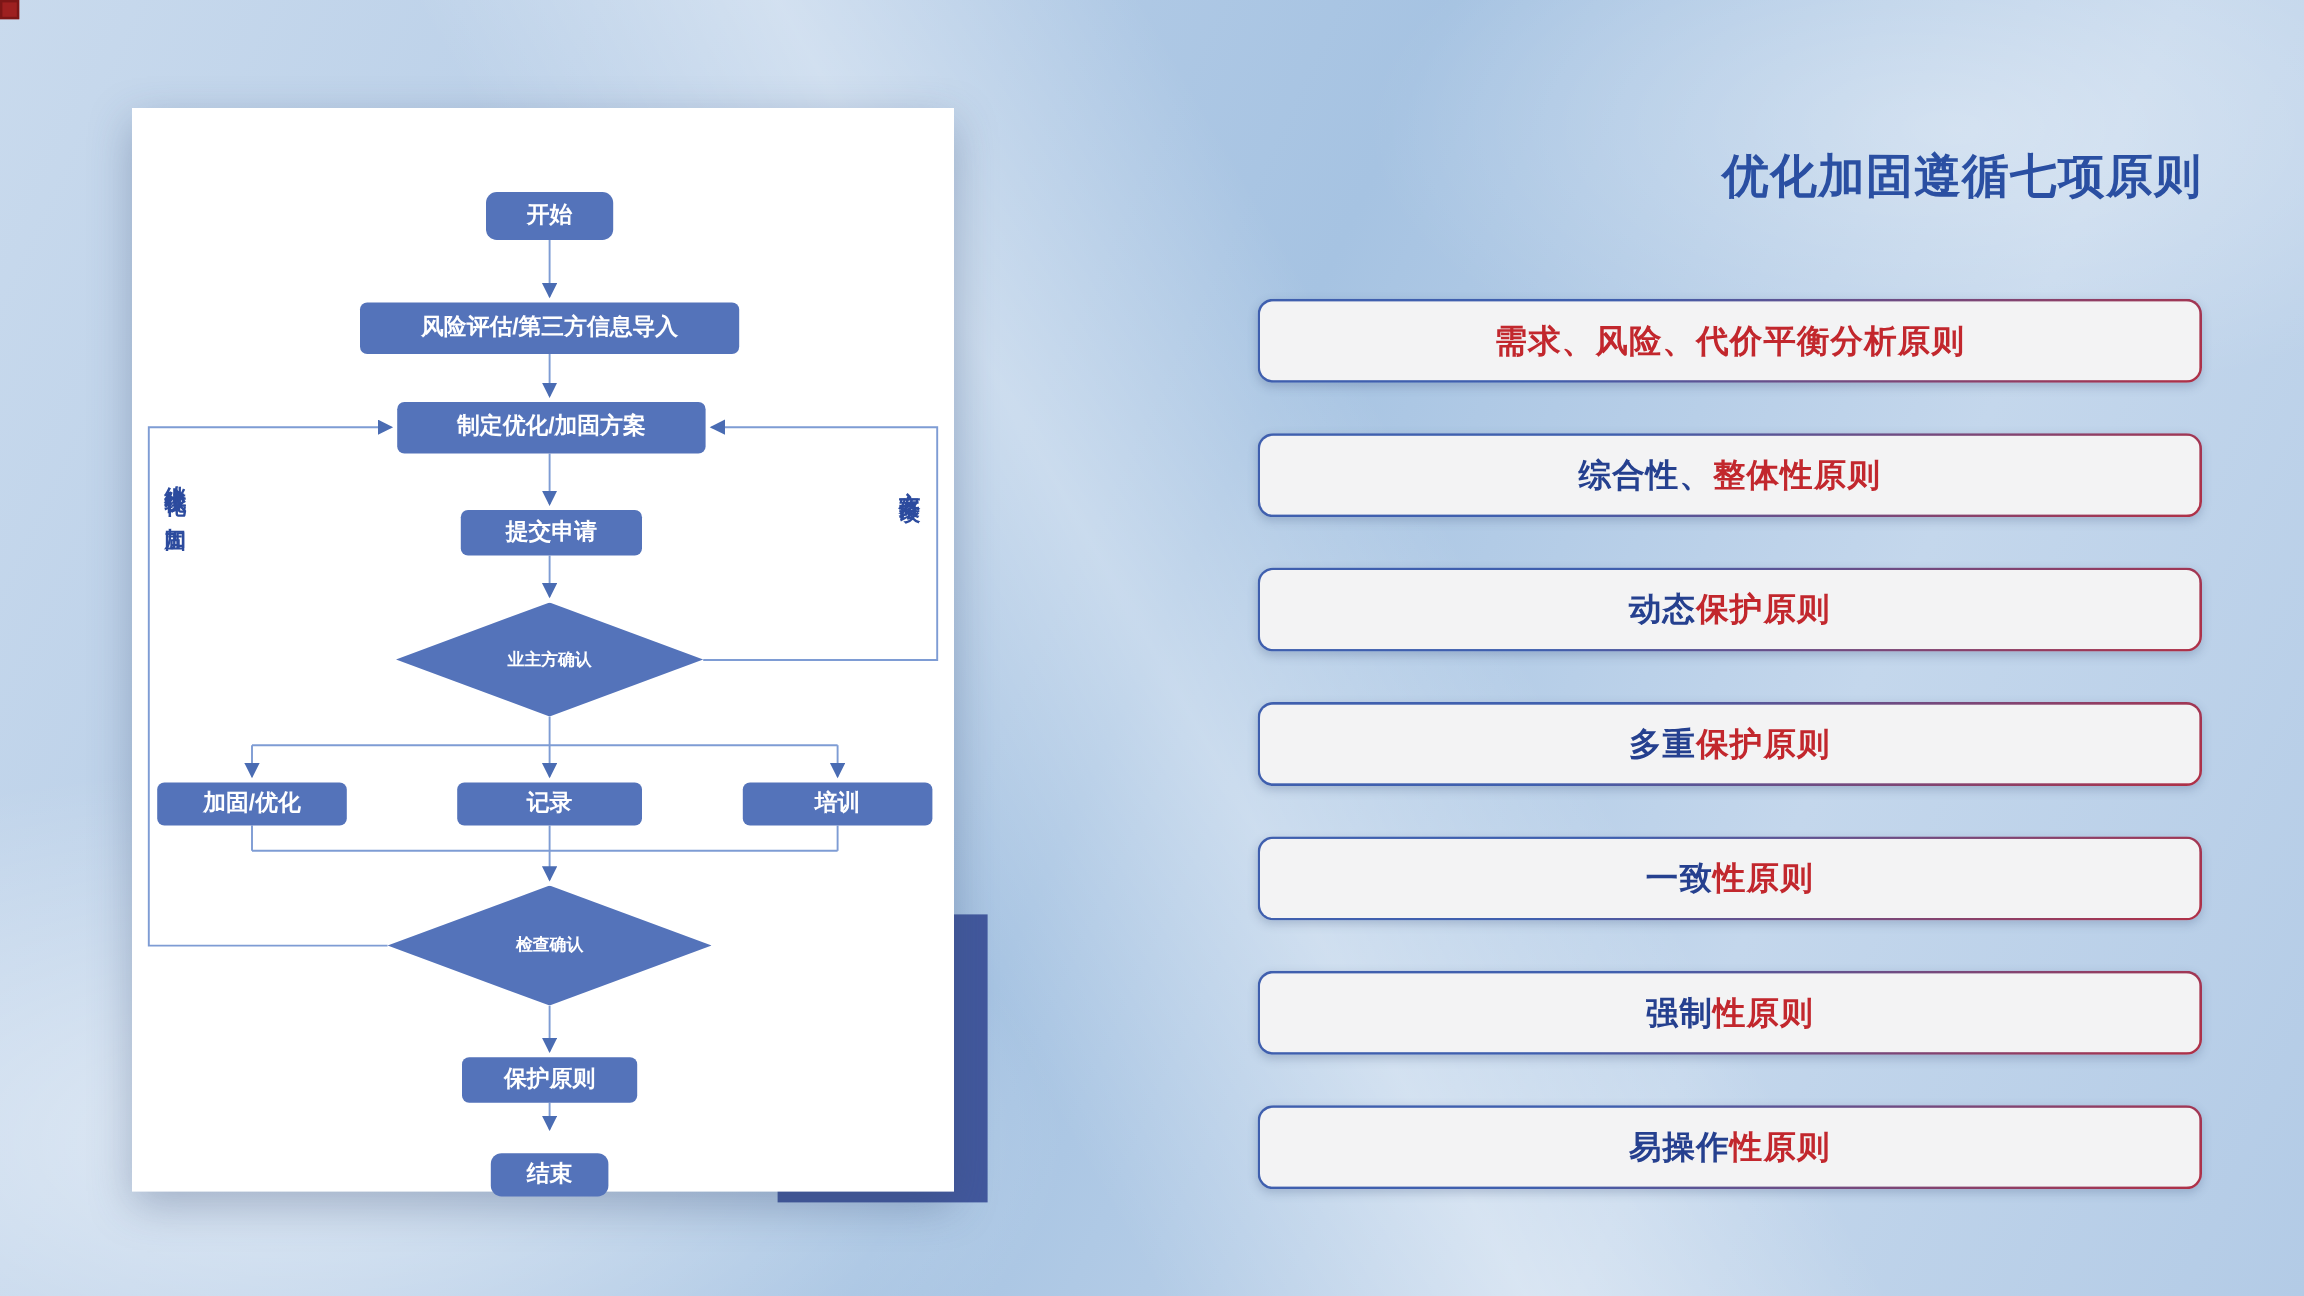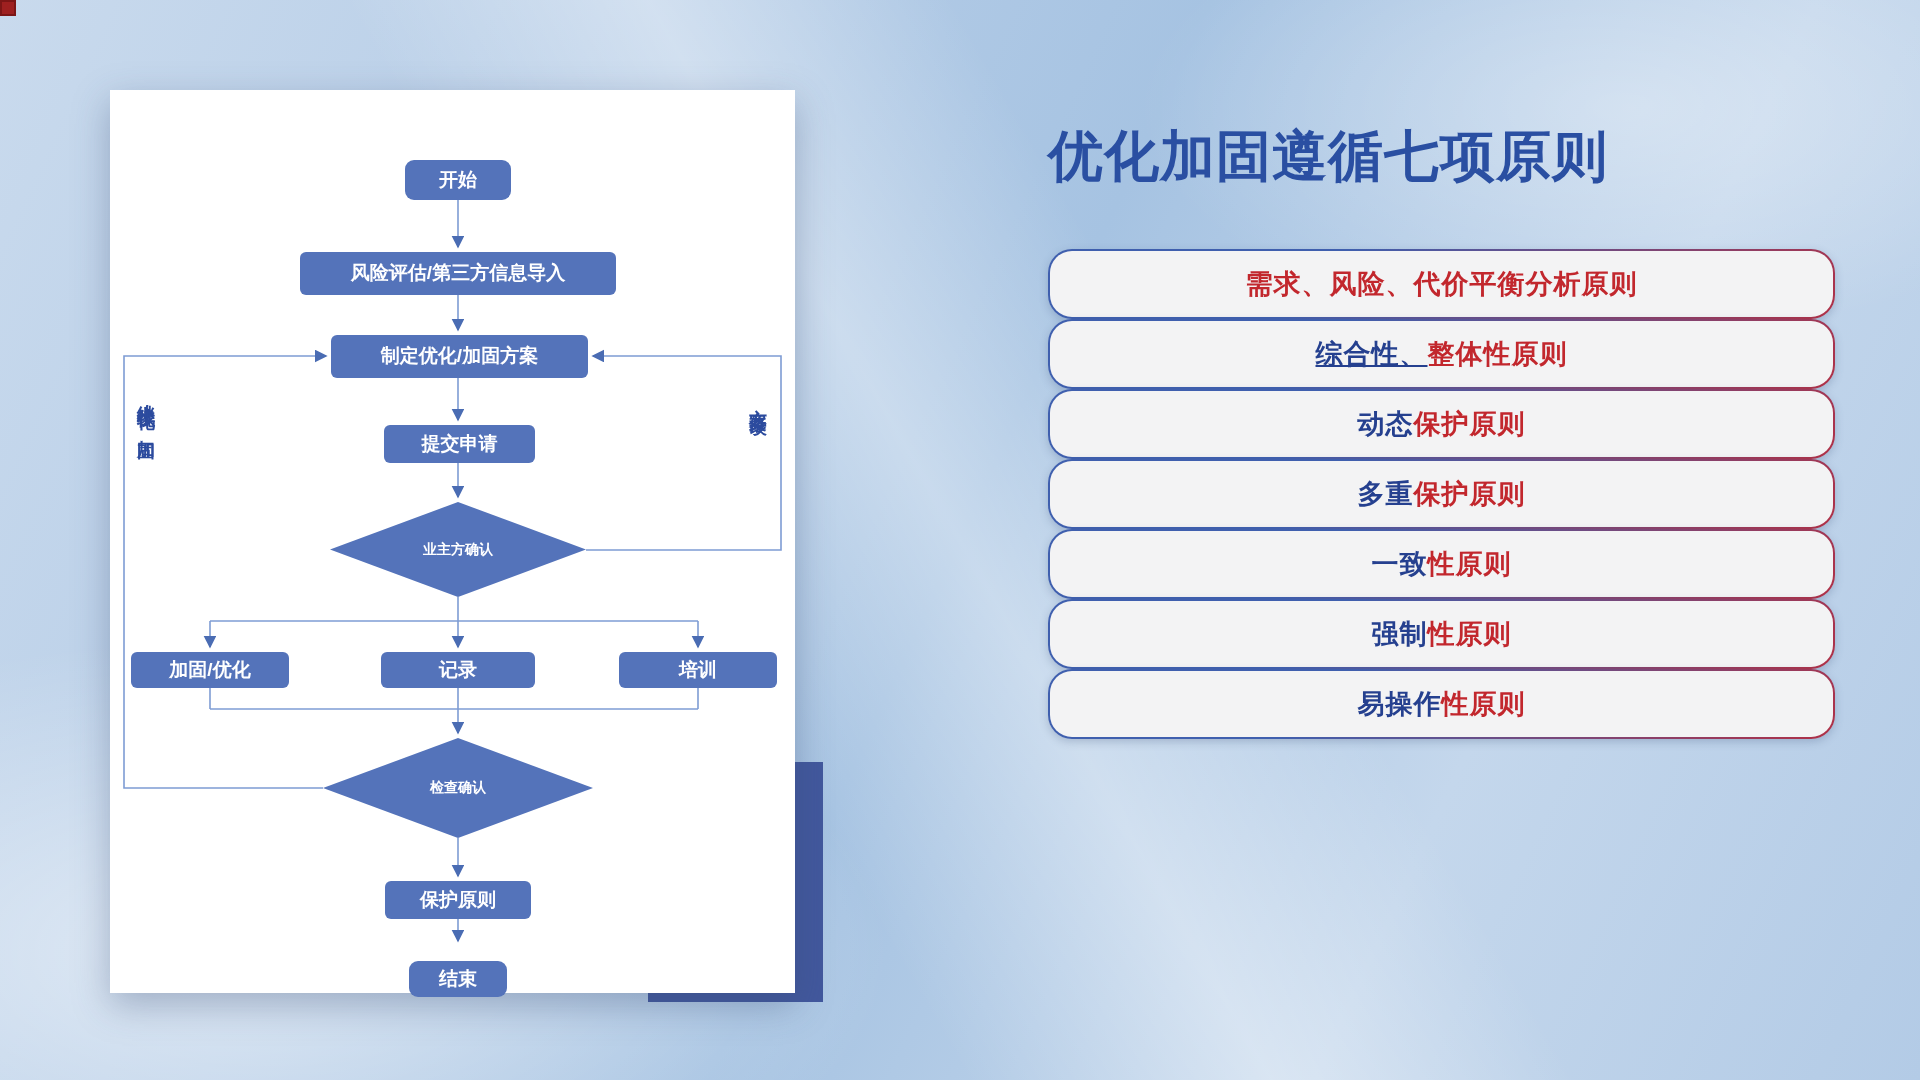--- a/index.html
+++ b/index.html
@@ -70,29 +70,29 @@
   .vlabel{
     position:absolute;writing-mode:vertical-rl;text-orientation:upright;
     color:var(--side-label-color);font-weight:bold;font-size:18px;
     letter-spacing:3px;z-index:3;
   }
   .vlabel.left {left:24px; top:300px;}
   .vlabel.right{left:636px;top:305px;}
 
   .panel{position:absolute;left:1048px;top:0;width:787px;z-index:2;}
   .panel-title{
-    position:absolute;left:0;top:120px;width:787px;text-align:left;
-    color:var(--title-color);font-size:55px;font-weight:bold;letter-spacing:1px;
+    position:absolute;left:0;top:120px;width:787px;text-align:right;
+    color:var(--title-color);font-size:39px;font-weight:bold;letter-spacing:1px;
     white-space:nowrap;
   }
   .pills{position:absolute;left:0;top:249px;width:787px;}
   .pill{
-    width:787px;height:70px;
+    width:787px;height:70px;margin-bottom:42px;
     display:flex;align-items:center;justify-content:center;
-    border:2px solid transparent;border-radius:24px;
+    border:2px solid transparent;border-radius:13px;
     background:
       linear-gradient(var(--pill-bg),var(--pill-bg)) padding-box,
       linear-gradient(135deg, var(--pill-border-blue) 35%, var(--pill-border-red) 100%) border-box;
     box-shadow:0 3px 8px rgba(70,90,130,0.28);
     font-size:27px;font-weight:bold;letter-spacing:1px;white-space:nowrap;
   }
 </style>
 </head>
 <body>
 
@@ -163,21 +163,21 @@
     <div class="vlabel right">方案修改</div>
   </div>
 
   <div class="panel">
     <div class="panel-title">优化加固遵循七项原则</div>
     <div class="pills">
         <div class="pill">
           <span style="color: rgb(194, 39, 45);">需求、风险、代价平衡分析原则</span>
         </div>
         <div class="pill">
-          <span style="color: rgb(37, 64, 143); text-decoration: underline;">综合性、</span>
+          <span style="color: rgb(37, 64, 143);">综合性、</span>
           <span style="color: rgb(194, 39, 45);">整体性原则</span>
         </div>
         <div class="pill">
           <span style="color: rgb(37, 64, 143);">动态</span>
           <span style="color: rgb(194, 39, 45);">保护原则</span>
         </div>
         <div class="pill">
           <span style="color: rgb(37, 64, 143);">多重</span>
           <span style="color: rgb(194, 39, 45);">保护原则</span>
         </div>

